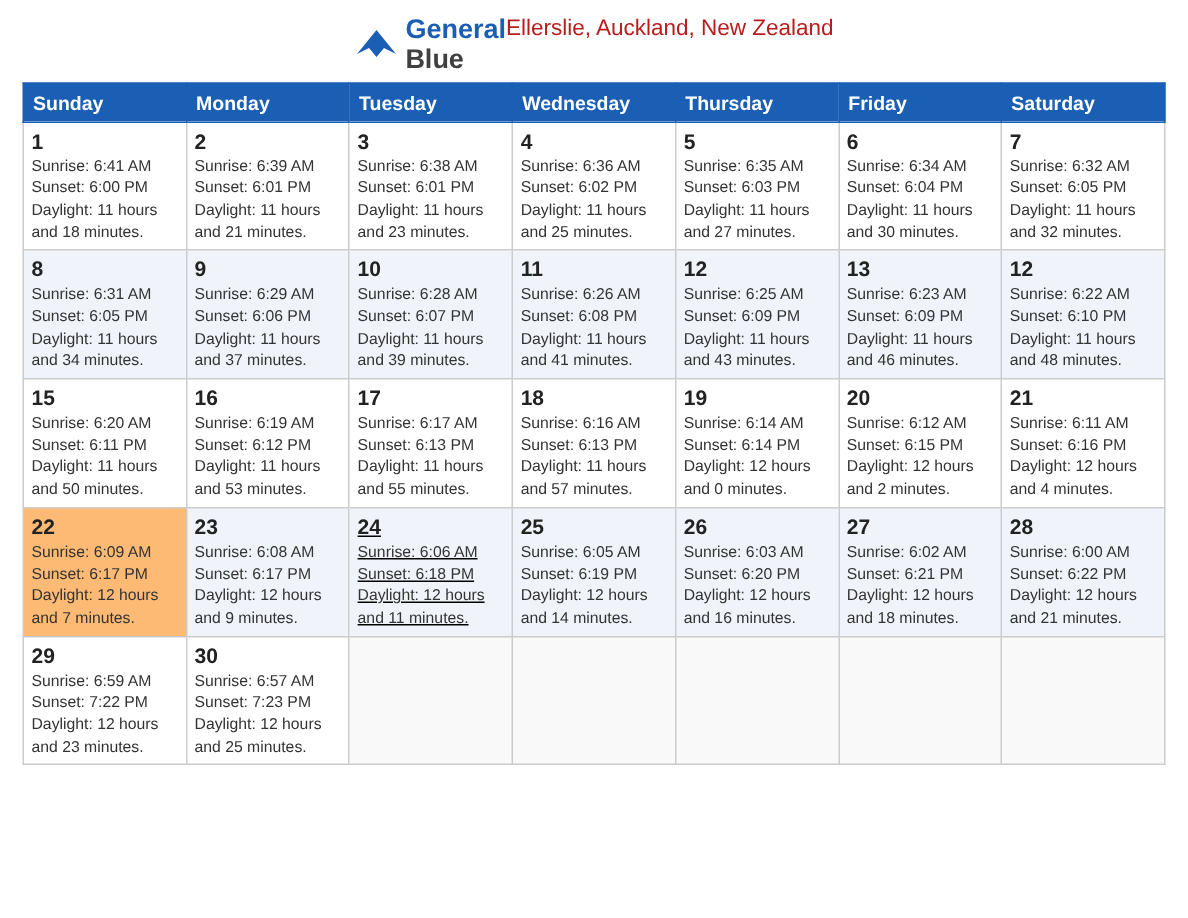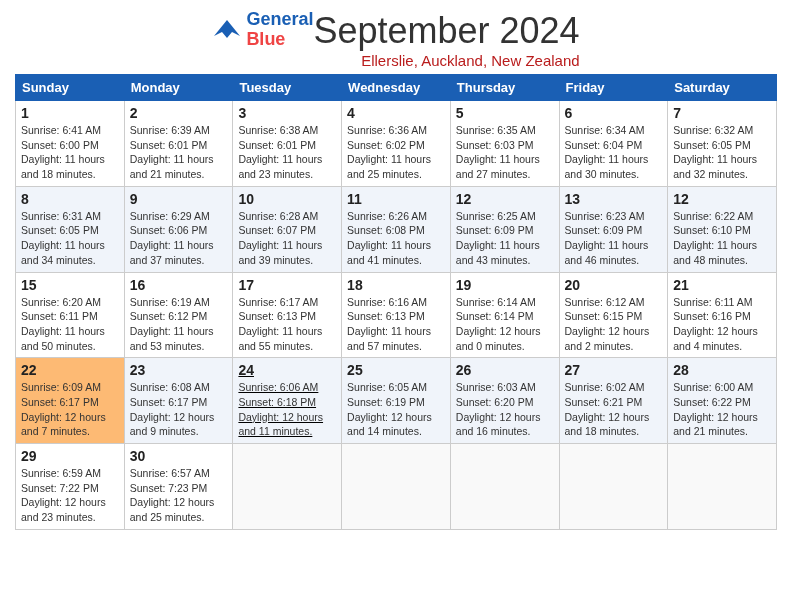--- a/index.html
+++ b/index.html
@@ -94,25 +94,24 @@
 </head>
 <body>
 
 <div class="header">
   <div class="logo">
     <svg class="logo-bird" viewBox="0 0 30 24">
       <polygon points="15,2 28,18 20,14 15,20 10,14 2,18" fill="#1a5fb4"></polygon>
     </svg>
     <div class="logo-text">
       <span>General</span><br>
-      <span style="color:#ef4444;">Blue</span>
+      <span style="color:#404040;">Blue</span>
     </div>
   </div>
   <div class="title-block">
-    <div class="main-title">September 2024</div>
     <div class="subtitle">Ellerslie, Auckland, New Zealand</div>
   </div>
 </div>
 
 <table class="calendar">
   <thead>
     <tr>
       <th>Sunday</th>
       <th>Monday</th>
       <th>Tuesday</th>

